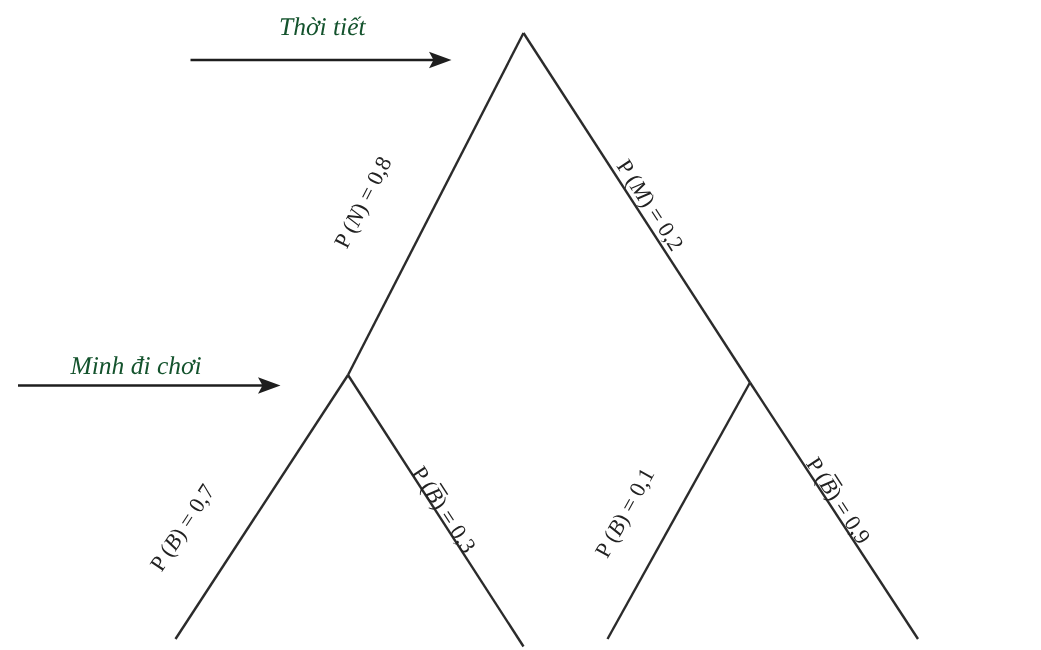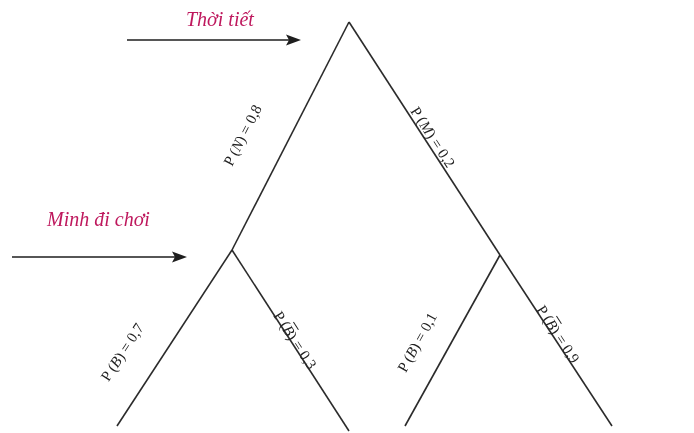--- a/index.html
+++ b/index.html
@@ -30,22 +30,22 @@
       stroke: #1e1e1e;
       stroke-width: 1.6;
     }
     .arrow-head {
       fill: #1e1e1e;
     }
     .stage-label {
       position: absolute;
       font-family: "Liberation Serif", "DejaVu Serif", serif;
       font-style: italic;
-      font-size: 20px;
-      color: #be185d;
+      font-size: 17px;
+      color: #14532d;
       white-space: nowrap;
     }
     .prob-label {
       position: absolute;
       font-family: "Liberation Serif", "DejaVu Serif", serif;
       font-size: 15px;
       color: #222222;
       white-space: nowrap;
       transform-origin: center center;
       line-height: 1;
@@ -75,21 +75,21 @@
   <line class="branch" x1="349" y1="22" x2="500" y2="255"></line>
 
   <line class="branch" x1="232" y1="250" x2="117" y2="426"></line>
   <line class="branch" x1="232" y1="250" x2="349" y2="431"></line>
 
   <line class="branch" x1="500" y1="255" x2="405" y2="426"></line>
   <line class="branch" x1="500" y1="255" x2="612" y2="426"></line>
 </svg>
 
 <div class="stage-label" style="left:186px; top:8px;">Thời tiết</div>
-<div class="stage-label" style="left:47px; top:208px;">Minh đi chơi</div>
+<div class="stage-label" style="left:47px; top:234px;">Minh đi chơi</div>
 
 <div class="prob-label" style="left:210px; top:128px; transform: rotate(-62.8deg);">
   <span>P (</span><span class="ev">N</span><span>)</span><span> = </span><span>0,8</span>
 </div>
 
 <div class="prob-label" style="left:398px; top:130px; transform: rotate(57deg);">
   <span>P (</span><span class="ev">M</span><span>)</span><span> = </span><span>0,2</span>
 </div>
 
 <div class="prob-label" style="left:90px; top:345px; transform: rotate(-56.8deg);">

